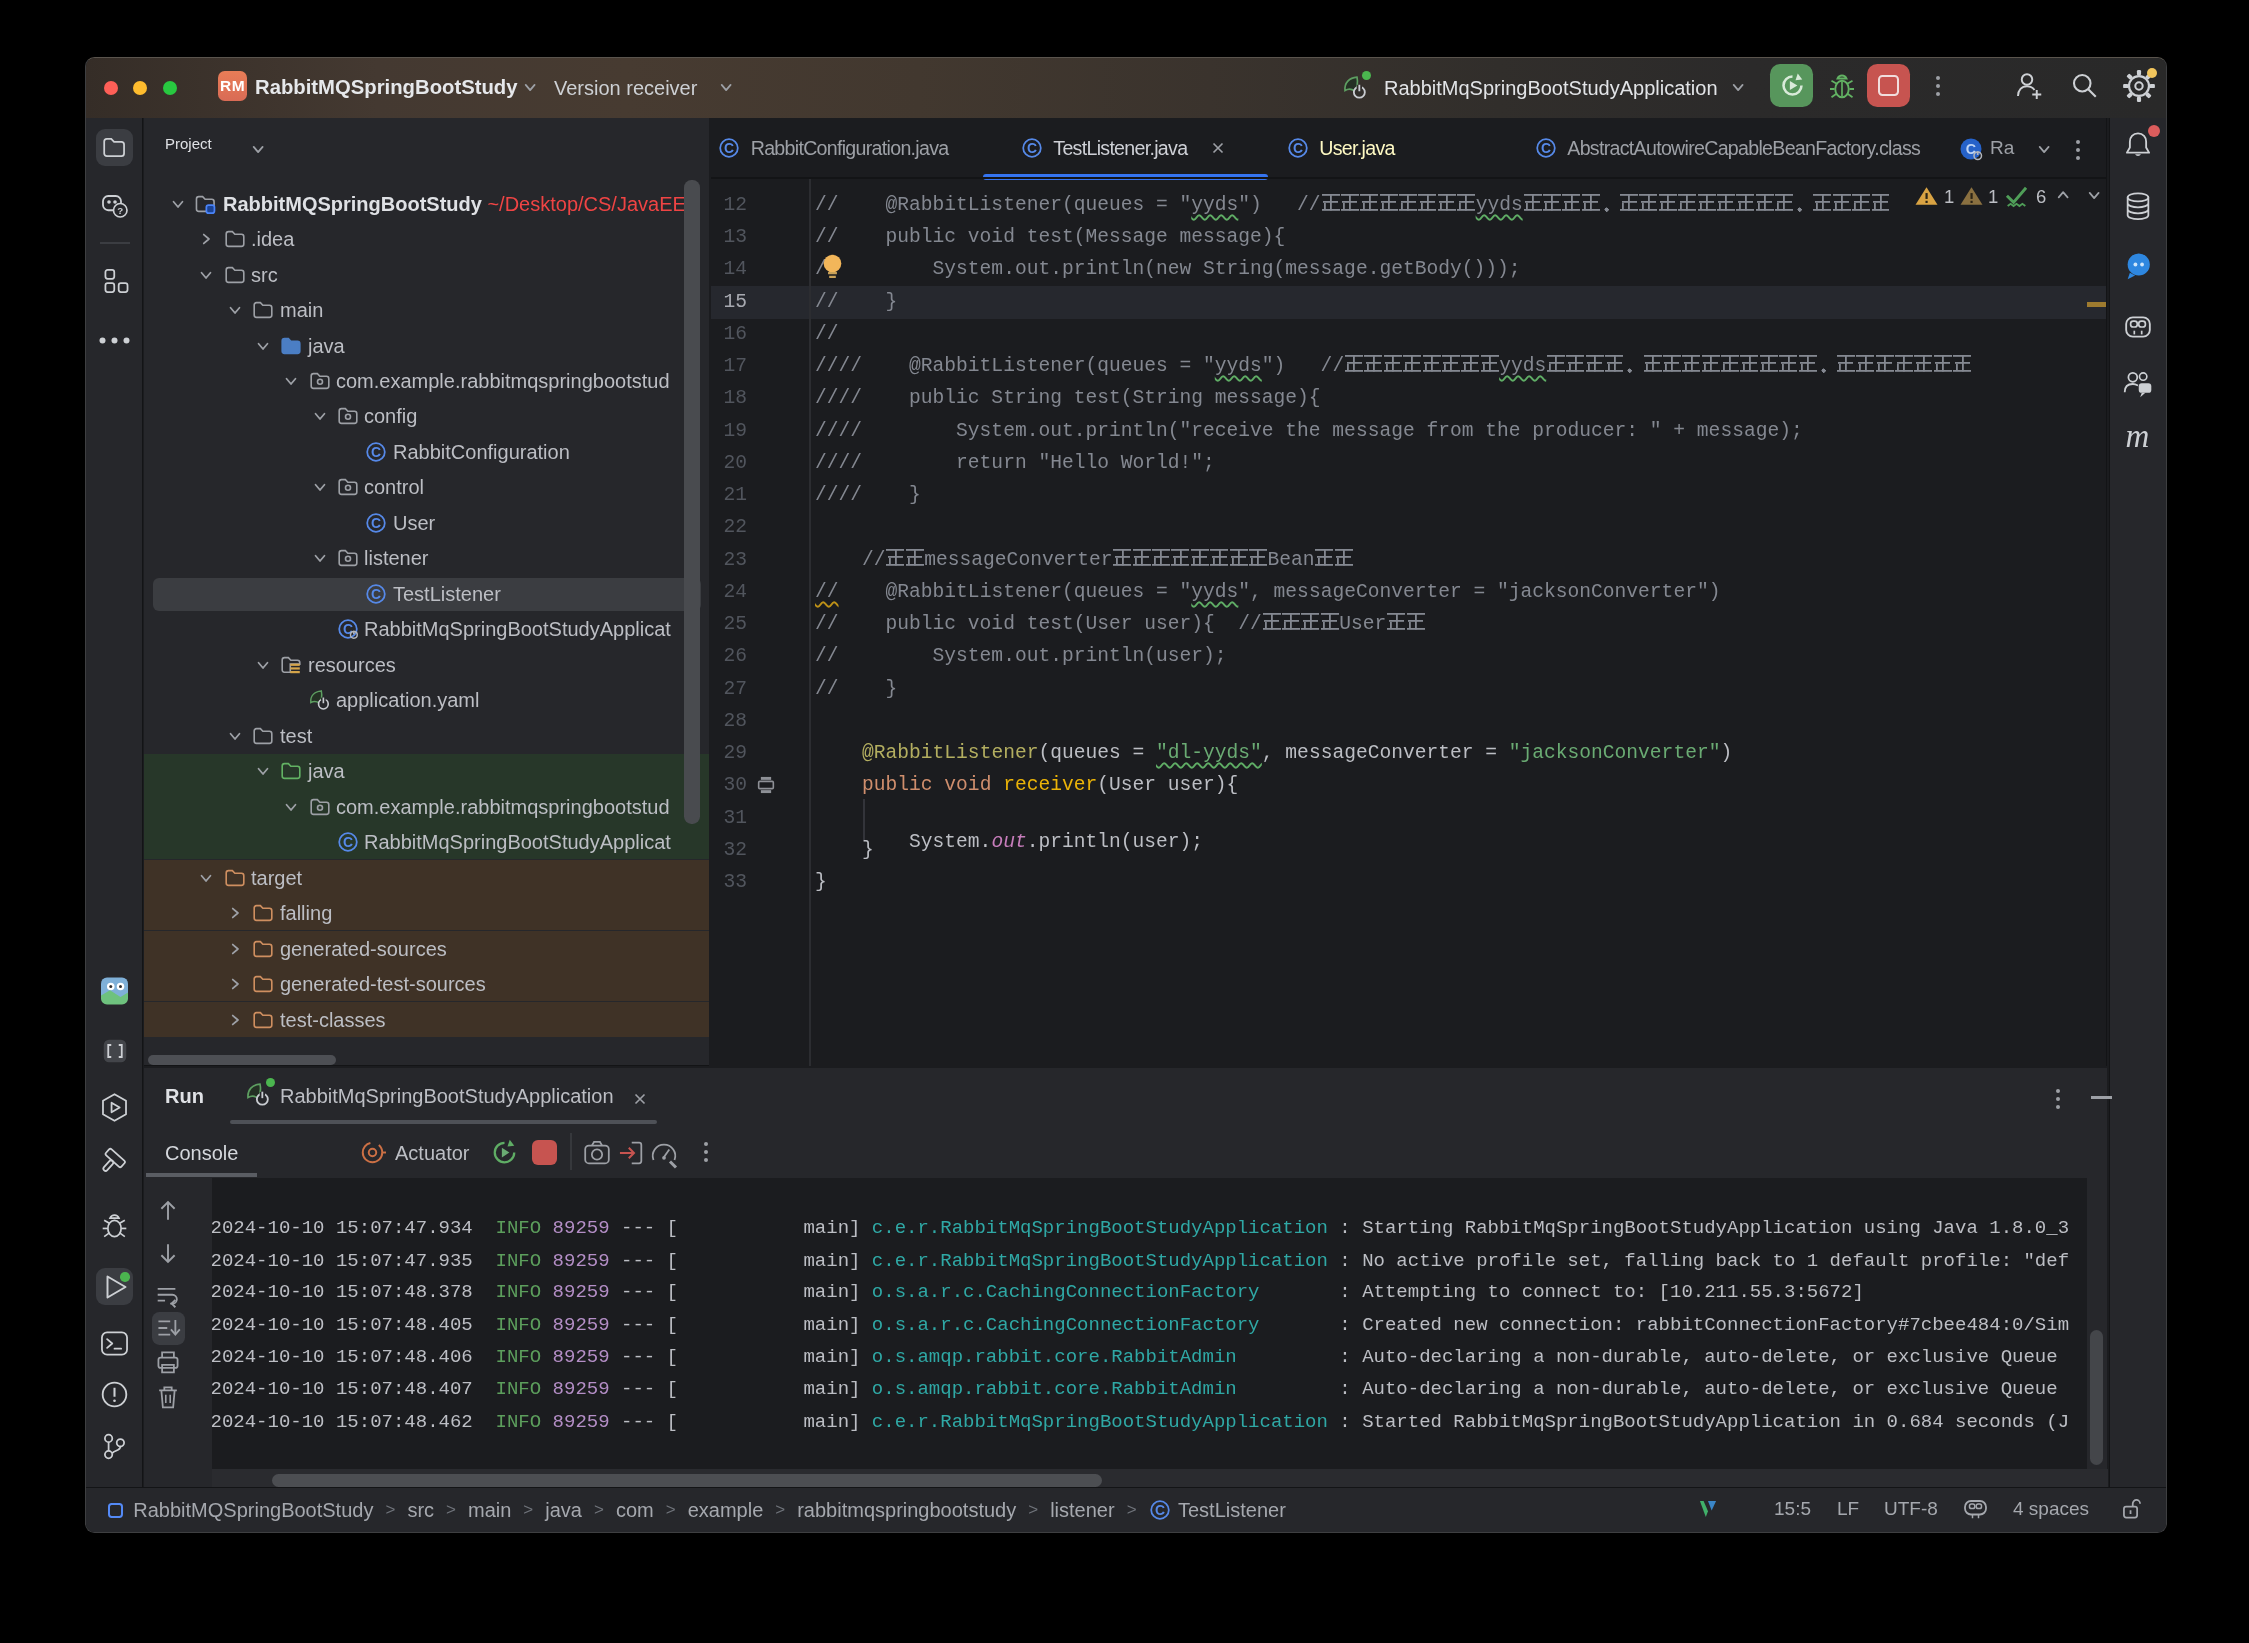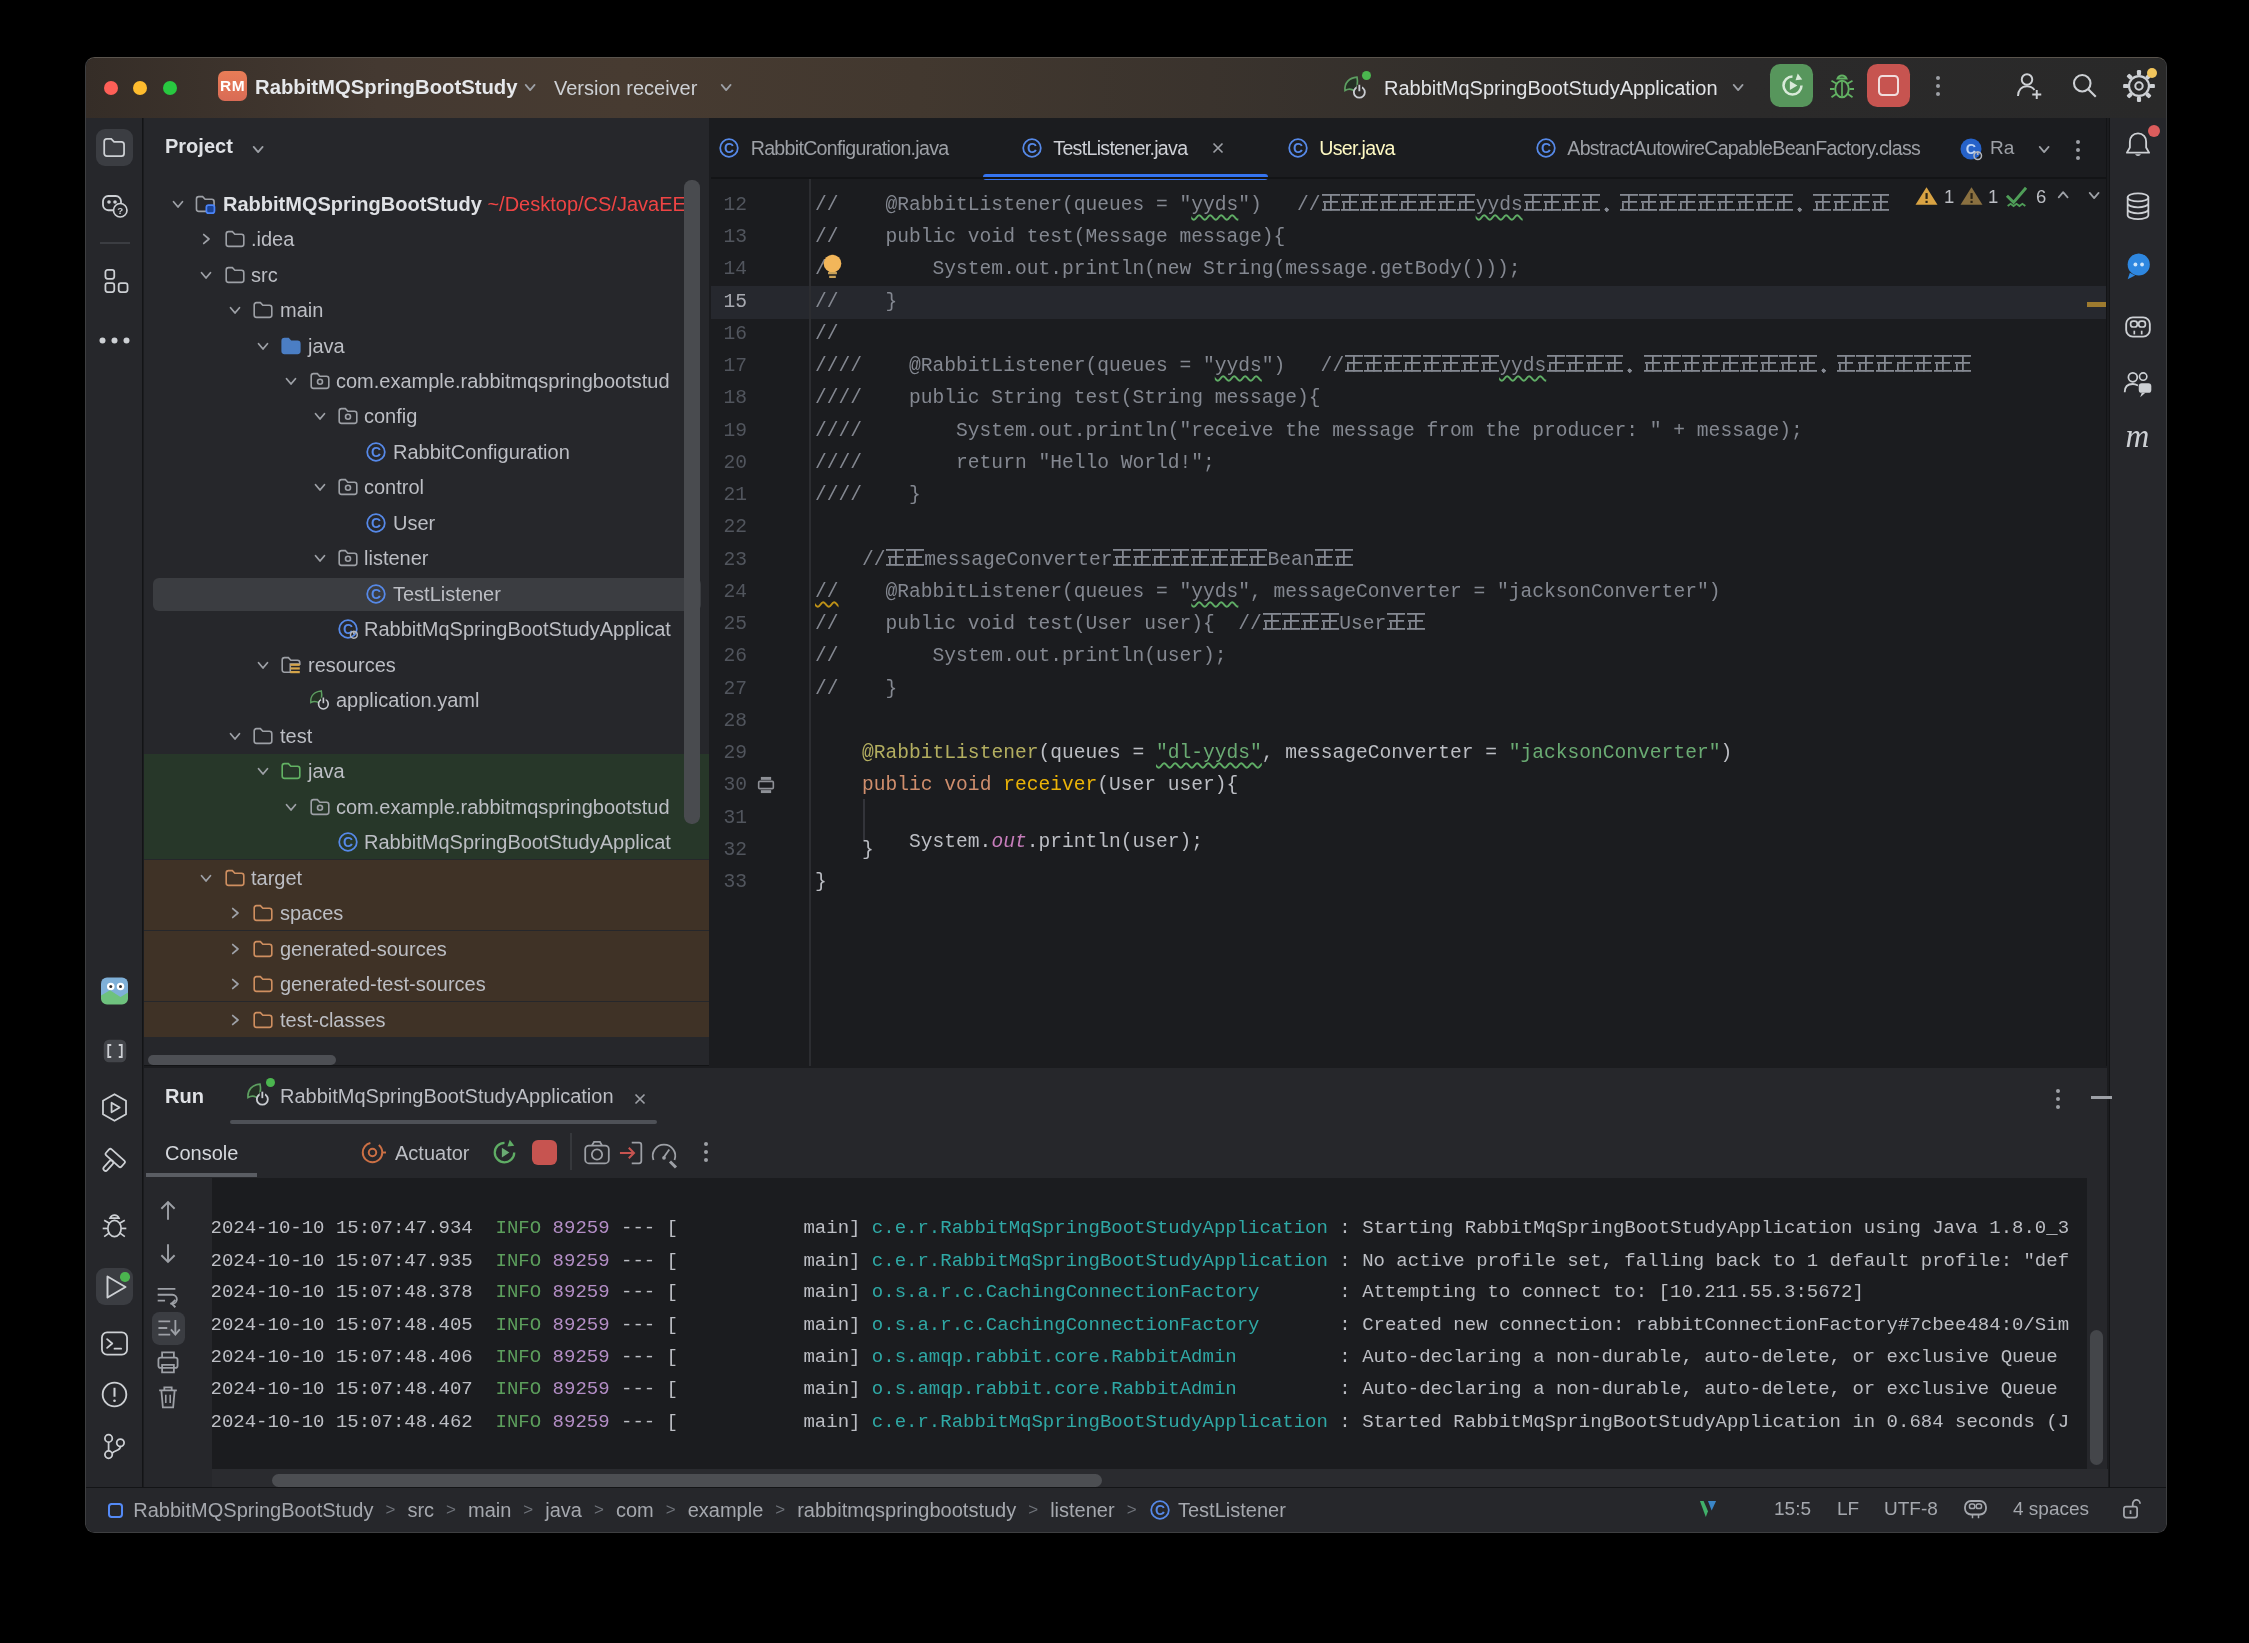--- a/index.html
+++ b/index.html
@@ -241,21 +241,21 @@
         <path d="M5 34 c0-7 4-11 11-11 c3 0 5 1 7 2" fill="none" stroke="#cdd0d4" stroke-width="2.4"></path>
         <rect x="24" y="22" width="17" height="13" rx="4" fill="#cdd0d4"></rect>
         <path d="M28 35 l-2 6 7-6 z" fill="#cdd0d4"></path>
         <circle cx="30" cy="13" r="5" fill="none" stroke="#cdd0d4" stroke-width="2.2"></circle>
       </svg>
     </div>
     <div class="sideic" style="left:auto;right:0;top:361px">
       <div style="font-family:'Liberation Serif',serif;font-style:italic;font-size:33px;color:#cdd0d4;line-height:1">m</div>
     </div>
     <div class="panel" style="border-bottom:1.5px solid #131416"></div>
-    <div class="abs" style="left:79px;top:77px;font-size:20px;font-weight:bold;color:#dfe1e5">Project</div>
+    <div class="abs" style="left:79px;top:77px;font-size:15px;font-weight:normal;color:#dfe1e5">Project</div>
     <div class="abs" style="left:164px;top:83px"><svg width="16.3" height="16.3" viewBox="0 0 22 22" style="">
         <polyline points="5,8 11,15 17,8" fill="none" stroke="#9da0a6" stroke-width="2.4" stroke-linecap="round" stroke-linejoin="round"></polyline>
       </svg></div>
     <div class="rchev" style="left:92px;top:146px;position:absolute"><svg width="16.3" height="16.3" viewBox="0 0 22 22" style="">
         <polyline points="5,8 11,15 17,8" fill="none" stroke="#9da0a6" stroke-width="2.4" stroke-linecap="round" stroke-linejoin="round"></polyline>
       </svg></div>
     <div class="ricon" style="left:120px;top:146px;position:absolute"><svg width="24" height="22" viewBox="0 0 32 30" style="">
         <path d="M3 8.2 c0-1.8 1.4-3.2 3.2-3.2 h5.2 l3.4 3.6 h9 c1.8 0 3.2 1.4 3.2 3.2 v10 c0 1.8-1.4 3.2-3.2 3.2 H6.2 C4.4 25 3 23.6 3 21.8 z" fill="none" stroke="#9da0a6" stroke-width="2.2"></path>
         <rect x="16.5" y="16.5" width="11" height="11" rx="3" fill="#1b4394" stroke="#4a83f7" stroke-width="2.4"></rect>
       </svg></div>
@@ -399,21 +399,21 @@
         <path d="M3 8.2 c0-1.8 1.4-3.2 3.2-3.2 h5.2 l3.4 3.6 h9 c1.8 0 3.2 1.4 3.2 3.2 v10 c0 1.8-1.4 3.2-3.2 3.2 H6.2 C4.4 25 3 23.6 3 21.8 z" fill="none" stroke="#cf8f60" stroke-width="2.2"></path>
       </svg></div>
     <div class="rlab" style="left:165px;top:820px;position:absolute">target</div>
     <div class="row" style="left:58px;top:837px;width:565px;background:#3f3226"></div>
     <div class="rchev" style="left:149px;top:855px;position:absolute"><svg width="16.3" height="16.3" viewBox="0 0 22 22" style="">
         <polyline points="8,5 15,11 8,17" fill="none" stroke="#9da0a6" stroke-width="2.4" stroke-linecap="round" stroke-linejoin="round"></polyline>
       </svg></div>
     <div class="ricon" style="left:177px;top:855px;position:absolute"><svg width="22" height="22" viewBox="0 0 30 30" style="">
         <path d="M3 8.2 c0-1.8 1.4-3.2 3.2-3.2 h5.2 l3.4 3.6 h9 c1.8 0 3.2 1.4 3.2 3.2 v10 c0 1.8-1.4 3.2-3.2 3.2 H6.2 C4.4 25 3 23.6 3 21.8 z" fill="none" stroke="#cf8f60" stroke-width="2.2"></path>
       </svg></div>
-    <div class="rlab" style="left:194px;top:855px;position:absolute">spaces</div>
+    <div class="rlab" style="left:194px;top:855px;position:absolute">falling</div>
     <div class="row" style="left:58px;top:873px;width:565px;background:#3f3226"></div>
     <div class="rchev" style="left:149px;top:891px;position:absolute"><svg width="16.3" height="16.3" viewBox="0 0 22 22" style="">
         <polyline points="8,5 15,11 8,17" fill="none" stroke="#9da0a6" stroke-width="2.4" stroke-linecap="round" stroke-linejoin="round"></polyline>
       </svg></div>
     <div class="ricon" style="left:177px;top:891px;position:absolute"><svg width="22" height="22" viewBox="0 0 30 30" style="">
         <path d="M3 8.2 c0-1.8 1.4-3.2 3.2-3.2 h5.2 l3.4 3.6 h9 c1.8 0 3.2 1.4 3.2 3.2 v10 c0 1.8-1.4 3.2-3.2 3.2 H6.2 C4.4 25 3 23.6 3 21.8 z" fill="none" stroke="#cf8f60" stroke-width="2.2"></path>
       </svg></div>
     <div class="rlab" style="left:194px;top:891px;position:absolute">generated-sources</div>
     <div class="row" style="left:58px;top:908px;width:565px;background:#3f3226"></div>
     <div class="rchev" style="left:149px;top:926px;position:absolute"><svg width="16.3" height="16.3" viewBox="0 0 22 22" style="">

